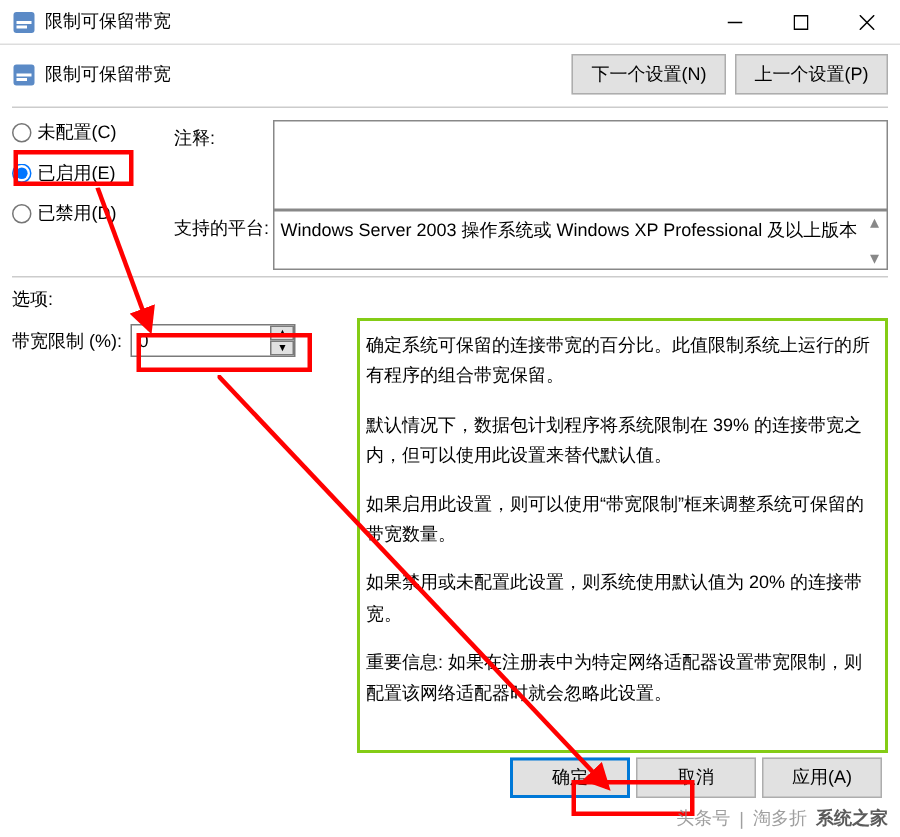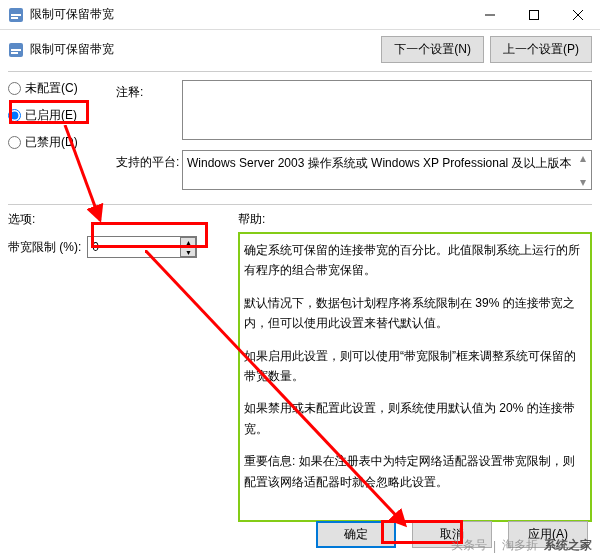--- a/index.html
+++ b/index.html
@@ -16,42 +16,42 @@
 .subheader-title { flex: 1; }
 .navbtn { border: 1px solid #adadad; background: #e1e1e1; padding: 4px 12px; margin-left: 6px; cursor: pointer; }
 
 hr { border: none; border-top: 1px solid #ccc; margin: 2px 8px; }
 
 .configrow { display: flex; padding: 6px 8px 2px; }
 .radios { width: 108px; }
 .radio { display: flex; align-items: center; margin-bottom: 10px; cursor: pointer; }
 .radio input { margin-right: 4px; }
 .cfgright { flex: 1; }
-.cfgline { display: flex; margin-bottom: 10px; }
+.cfgline { display: flex; margin-bottom: 0; }
 .cfglabel { width: 66px; padding-top: 4px; }
 .commentbox { flex: 1; height: 60px; border: 1px solid #888; background: #fff; resize: none; padding: 2px; }
 .platformbox { flex: 1; height: 40px; border: 1px solid #888; background: #fff; padding: 4px; position: relative; }
 .scroll-affordance { position: absolute; right: 0; top: 0; bottom: 0; width: 16px; display: flex; flex-direction: column; justify-content: space-between; align-items: center; color: #888; }
 
 .midrow { display: flex; padding: 4px 8px; }
 .optlabel { width: 230px; }
 .helplabel { flex: 1; }
 
 .lower { display: flex; padding: 0 8px; height: 290px; }
 .leftpane { width: 230px; padding-right: 10px; }
 .bwline { display: flex; align-items: center; margin-top: 4px; }
 .bwlabel { margin-right: 6px; }
 .spinwrap { position: relative; width: 110px; }
 .spininput { width: 100%; border: 1px solid #7a7a7a; padding: 3px 18px 3px 4px; }
 .spinbtns { position: absolute; right: 1px; top: 1px; bottom: 1px; width: 16px; display: flex; flex-direction: column; }
 .spinbtn { flex: 1; border: 1px solid #7a7a7a; background: #e1e1e1; font-size: 7px; line-height: 1; display: flex; align-items: center; justify-content: center; cursor: pointer; }
 .helpbox { flex: 1; border: 2px solid #84cc16; padding: 6px 4px; font-size: 12px; line-height: 1.7; overflow: hidden; }
 .helpbox p { margin-bottom: 12px; }
 
-.footer { position: absolute; bottom: 10px; right: 12px; display: flex; gap: 16px; justify-content: center; }
+.footer { position: absolute; bottom: 26px; right: 12px; display: flex; gap: 4px; justify-content: center; }
 .fbtn { border: 1px solid #adadad; background: #e1e1e1; padding: 4px 0; width: 80px; text-align: center; cursor: pointer; }
 .fbtn.primary { border: 2px solid #0078d7; padding: 3px 0; }
 
 
 .anno { position: absolute; border: 3px solid #ff0000; pointer-events: none; }
 .arrow-svg { position: absolute; pointer-events: none; }
 
 
 .wm { position: absolute; right: 8px; bottom: 4px; font-size: 12px; color: #888; opacity: .8; display: flex; align-items: center; gap: 6px; margin-top: 44px; }
 .wm .b1 { font-weight: bold; color: #333; font-family: Liberation Mono, monospace; }
@@ -127,21 +127,20 @@
             <span>▾</span>
           </div>
       </div>
     </div>
   </div>
 </div>
 <hr>
 
 <div class="midrow">
   <span class="optlabel">选项:</span>
-  <span class="helplabel">帮助:</span>
 </div>
 
 <div class="lower">
   <div class="leftpane">
     <div class="bwline">
       <span class="bwlabel">带宽限制 (%):</span>
       <div class="spinwrap">
         <input class="spininput" value="0" style="">
         <div class="spinbtns">
           <div class="spinbtn">▲</div>

